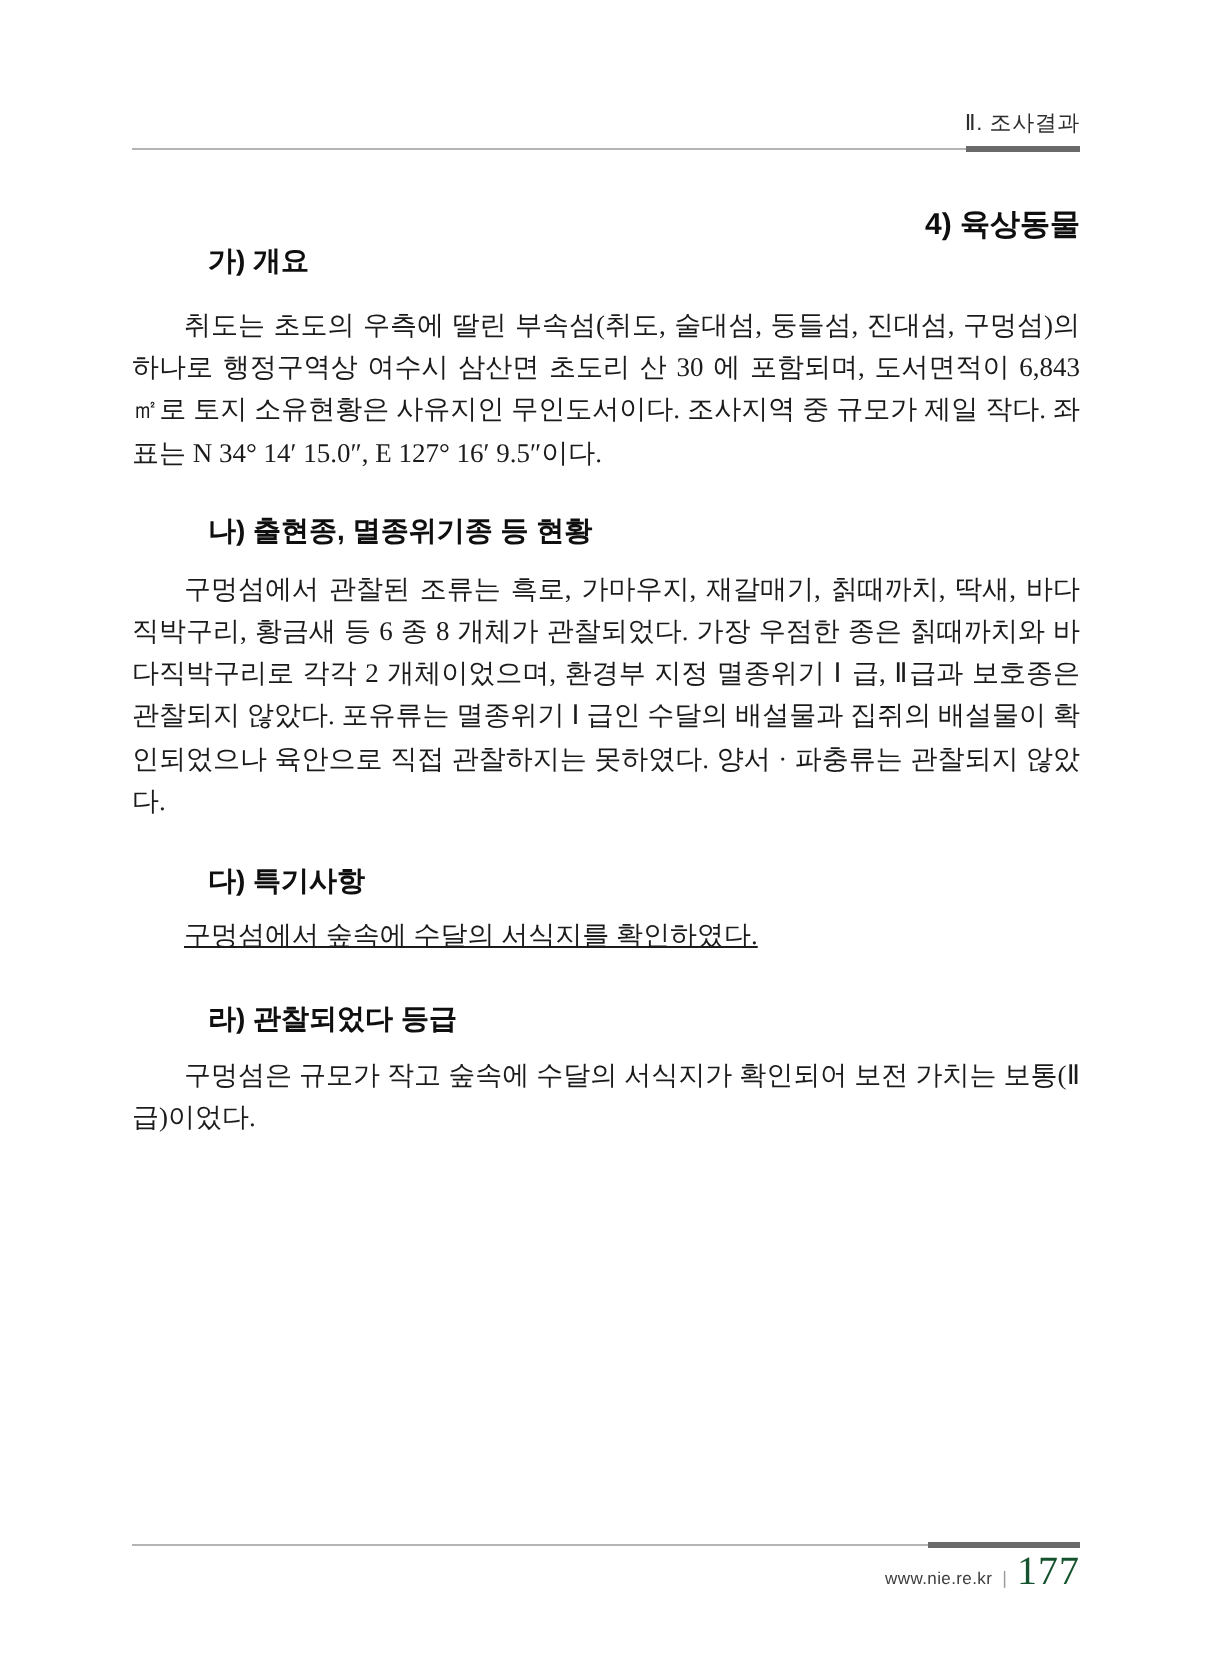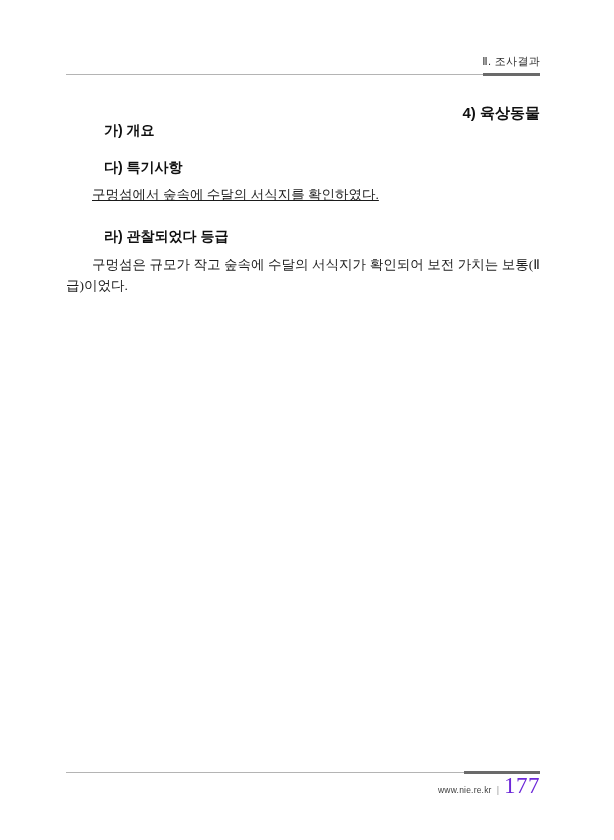--- a/index.html
+++ b/index.html
@@ -94,43 +94,46 @@
     color:#3d3d3d;
     letter-spacing:0.2px;
   }
   .sep{
     font-family:"Liberation Sans", sans-serif;
     font-size:9px;
     color:#9a9a9a;
   }
   .pagenum{
     font-family:"Liberation Serif", serif;
-    font-size:23px;
-    color:#6d28d9;
+    font-size:20px;
+    color:#14532d;
     letter-spacing:0.5px;
     line-height:18px;
   }
 </style>
 </head>
 <body>
 
 <div class="page">
 
   <span class="chapter">Ⅱ. 조사결과</span>
 
   <div class="rule rule-header">
     <span class="accent accent-header"></span>
   </div>
 
   <div class="content">
 
     <h1 class="doc-title">4) 육상동물</h1>
 
     <h2 class="sub sub-0">가) 개요</h2>
+    <p class="para para-0">취도는 초도의 우측에 딸린 부속섬(취도, 술대섬, 둥들섬, 진대섬, 구멍섬)의 하나로 행정구역상 여수시 삼산면 초도리 산 30 에 포함되며, 도서면적이 6,843 ㎡로 토지 소유현황은 사유지인 무인도서이다. 조사지역 중 규모가 제일 작다. 좌표는 N 34° 14′ 15.0″, E 127° 16′ 9.5″이다.</p>
 
+    <h2 class="sub sub-1">나) 출현종, 멸종위기종 등 현황</h2>
+    <p class="para para-1">구멍섬에서 관찰된 조류는 흑로, 가마우지, 재갈매기, 칡때까치, 딱새, 바다직박구리, 황금새 등 6 종 8 개체가 관찰되었다. 가장 우점한 종은 칡때까치와 바다직박구리로 각각 2 개체이었으며, 환경부 지정 멸종위기 Ⅰ 급, Ⅱ급과 보호종은 관찰되지 않았다. 포유류는 멸종위기 Ⅰ 급인 수달의 배설물과 집쥐의 배설물이 확인되었으나 육안으로 직접 관찰하지는 못하였다. 양서 · 파충류는 관찰되지 않았다.</p>
 
     <h2 class="sub sub-2">다) 특기사항</h2>
     <p class="para para-2">구멍섬에서 숲속에 수달의 서식지를 확인하였다.</p>
 
     <h2 class="sub sub-3">라) 관찰되었다 등급</h2>
     <p class="para para-3">구멍섬은 규모가 작고 숲속에 수달의 서식지가 확인되어  보전 가치는 보통(Ⅱ급)이었다.</p>
 
   </div>
 
   <div class="rule rule-footer">

